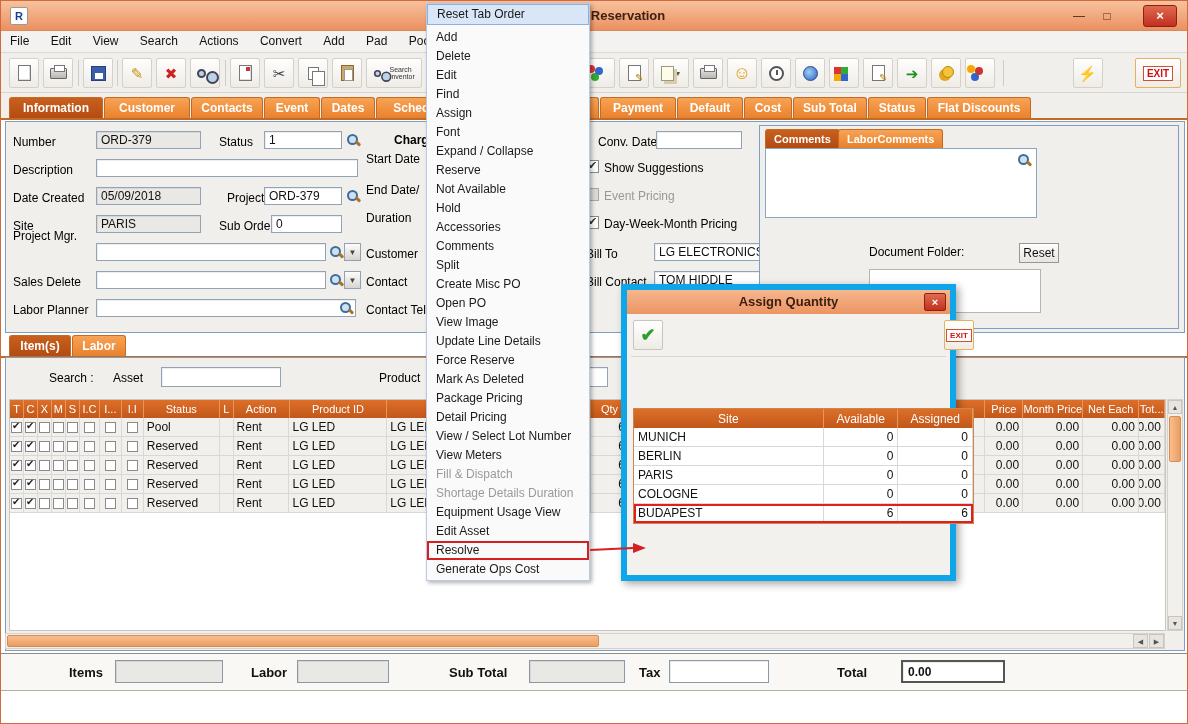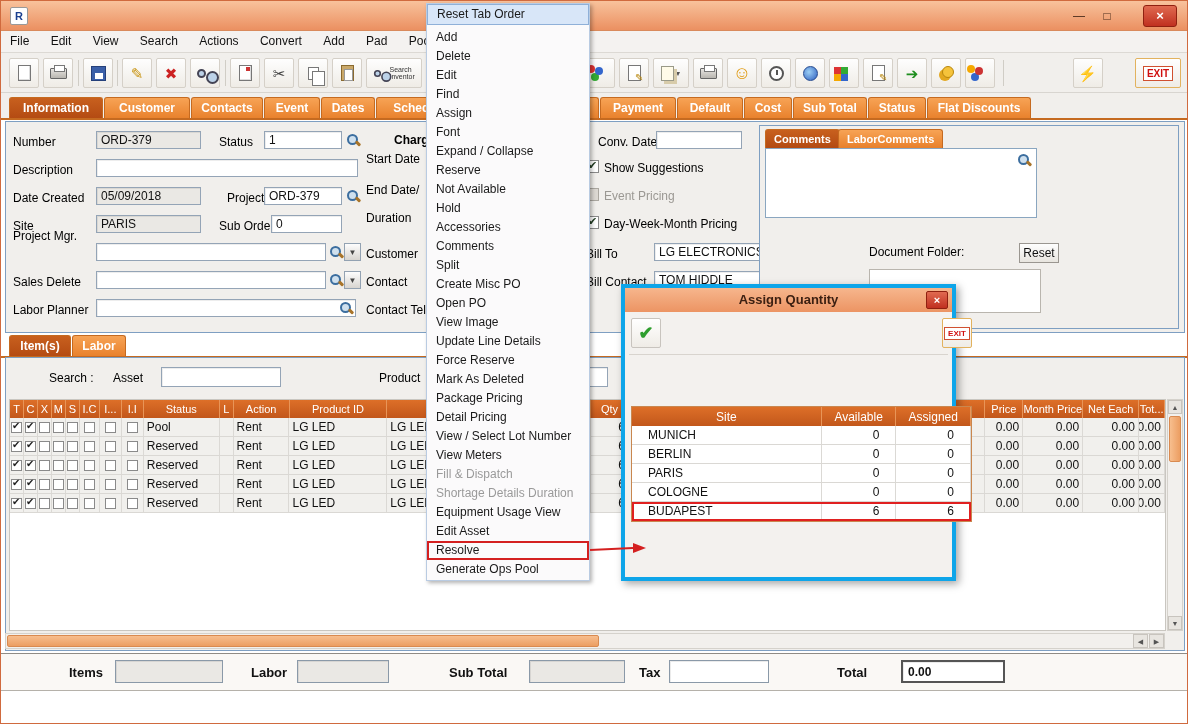--- a/index.html
+++ b/index.html
@@ -91,44 +91,45 @@
 .totfld{position:absolute;top:6px;height:23px;border:1px solid #8A99A8;background:#EAE8E4;font-size:12px;padding:3px 5px;box-shadow:inset 1px 1px 0 rgba(0,0,0,.08)}
 .totfld.white{background:#fff}
 .totfld.big{border:2px solid #555;font-weight:bold}
 
 .ctxmenu{position:absolute;left:425px;top:2px;width:164px;background:#FBFAFB;border:1px solid #B9CBE2;box-shadow:2px 2px 4px rgba(0,0,0,.3);z-index:50;padding-bottom:1px}
 .ctx-item{height:19px;line-height:19px;padding-left:9px;font-size:12px;color:#1a1a1a;white-space:nowrap;overflow:hidden}
 .ctx-item.hover{background:#D8E6F8;border:1px solid #8FB0D8;height:21px;line-height:19px;margin-bottom:3px}
 .ctx-item.disabled span{color:#9A9A9A}
 .ctx-item.resolve{outline:2px solid #D42020;outline-offset:-2px}
 
-.dialog{position:absolute;left:620px;top:283px;width:335px;height:297px;border:4px solid #0ea5e9;background:#F3F1EE;z-index:40;box-shadow:3px 3px 8px rgba(0,0,0,.35)}
+.dialog{position:absolute;left:620px;top:283px;width:335px;height:297px;border:6px solid #0ea5e9;background:#F3F1EE;z-index:40;box-shadow:3px 3px 8px rgba(0,0,0,.35)}
 .dtitle{position:absolute;left:0;top:0;width:100%;height:24px;background:linear-gradient(#F6B68D,#EC9463);text-align:center;line-height:23px;font-size:13px;font-weight:bold;color:#3d2012}
 .dclose{position:absolute;top:3px;right:4px;width:22px;height:18px;background:linear-gradient(#E06A50,#C03020);border:1px solid #8F2010;border-radius:2px;color:#fff;text-align:center;line-height:16px;font-size:11px;font-weight:bold}
 .dbtn{position:absolute;width:30px;height:30px;border:1px solid #C8C4BE;border-radius:2px;background:linear-gradient(#FFFFFF,#EFECE6);display:flex;align-items:center;justify-content:center}
 .dsep{position:absolute;left:4px;right:4px;top:66px;height:1px;background:#D8D4CE}
 .dpanel{position:absolute;left:6px;top:72px;width:341px;height:40px;border:1px solid #C6C2BC;background:#FBFAF8}
 .dtable{position:absolute;left:6px;top:118px;width:341px;border:1px solid #C9874F}
 .dhead{display:flex;height:19px;background:linear-gradient(#DD6F28,#C2571B);color:#fff;font-size:12px}
 .dh{display:flex;align-items:center;justify-content:center;border-right:1px solid #E89558}
 .drow{display:flex;height:19px;background:#fff;border-bottom:1px solid #DAD8D4}
 .drow.hl{outline:2px solid #E02020;outline-offset:-2px}
-.dc{display:flex;align-items:center;border-right:1px solid #DBD9D5;font-size:12px;padding:0 16px;overflow:hidden}
+.dc{display:flex;align-items:center;border-right:1px solid #DBD9D5;font-size:12px;padding:0 4px;overflow:hidden}
 .dsite{width:191px}
 .dnum{width:75px;justify-content:flex-end}
 
 .annot{z-index:70}
 </style>
 </head>
 <body>
 
 <div class="window">
 
   <div class="titlebar">
     <div class="appicon">R</div>
+    <div class="title">Reservation</div>
     <div class="winbtn" style="right:96px">—</div>
     <div class="winbtn" style="right:68px">□</div>
     <div class="closebtn">×</div>
   </div>
 
   <div class="menubar">
     
       <span class="mitem">File</span>
     
       <span class="mitem">Edit</span>
@@ -686,21 +687,21 @@
 
       <div class="ctx-item">
         <span>Edit Asset</span>
       </div>
 
       <div class="ctx-item resolve">
         <span>Resolve</span>
       </div>
 
       <div class="ctx-item">
-        <span>Generate Ops Pool</span>
+        <span>Generate Ops Cost</span>
       </div>
 
   </div>
 
   <div class="dialog">
     <div class="dtitle">Assign Quantity</div>
     <div class="dclose">×</div>
     <div class="dbtn" style="left:6px;top:30px">
       <span class="glyph" style="color:#2E9E2E;font-size:18px;font-weight:bold">✔</span>
     </div>

